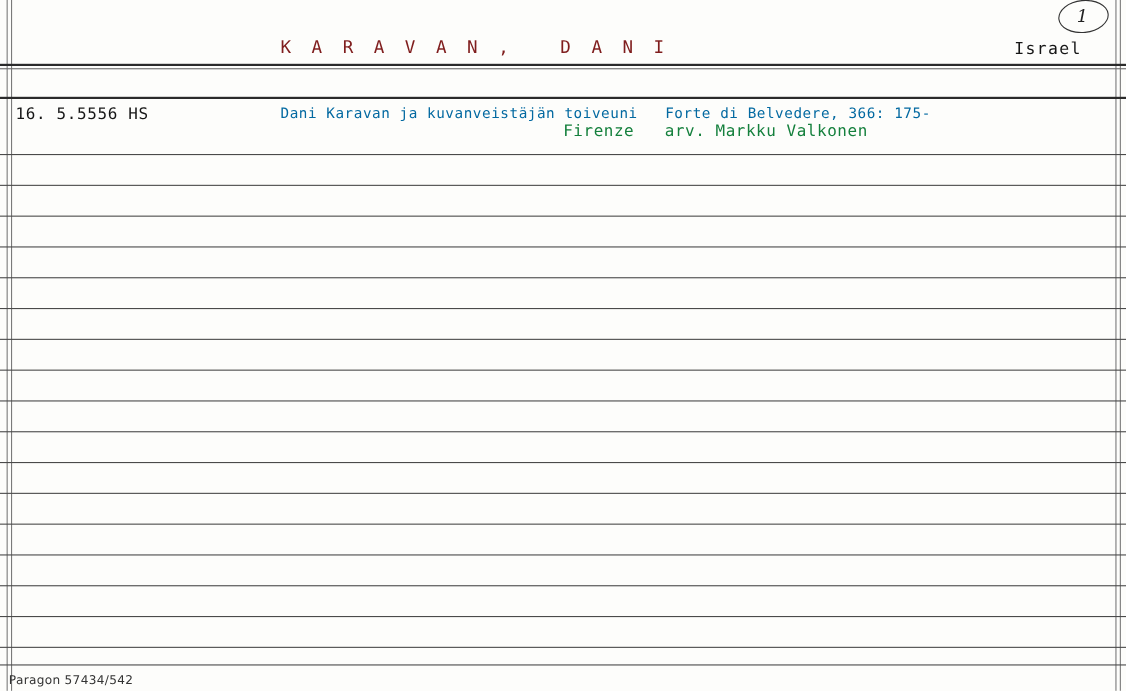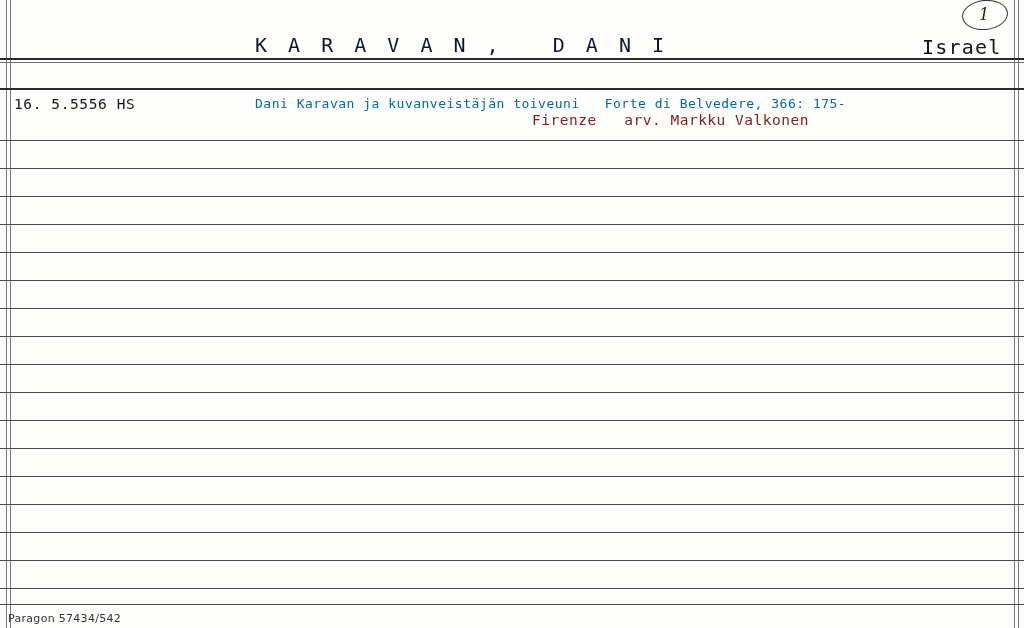--- a/index.html
+++ b/index.html
@@ -46,30 +46,30 @@
   .vline.left1 { left: 6px; }
   .vline.left2 { left: 10px; }
   .vline.right1 { left: 1014px; }
   .vline.right2 { left: 1018px; }
 
   
   .header-name {
     position: absolute;
     left: 255px;
     top: 33px;
-    font-size: 20px;
+    font-size: 16px;
     letter-spacing: 4.5px;
     white-space: pre;
-    color: #0f172a;
+    color: #7f1d1d;
   }
   .header-country {
     position: absolute;
     left: 922px;
     top: 35px;
-    font-size: 20px;
+    font-size: 15px;
     letter-spacing: 1.2px;
     white-space: pre;
     color: #161616;
   }
   .page-number {
     position: absolute;
     left: 966px;
     top: 2px;
     width: 36px;
     height: 26px;
@@ -110,22 +110,21 @@
     white-space: pre;
     color: #0369a1;
   }
   .entry-line2 {
     position: absolute;
     left: 512px;
     top: 112px;
     font-size: 14.5px;
     letter-spacing: 0.5px;
     white-space: pre;
-    color: #7f1d1d;
-    margin-left: 20px;
+    color: #15803d;
   }
 
   
   .footer-code {
     position: absolute;
     left: 8px;
     top: 612px;
     font-size: 11px;
     font-family: "DejaVu Sans", sans-serif;
     letter-spacing: 0.3px;

